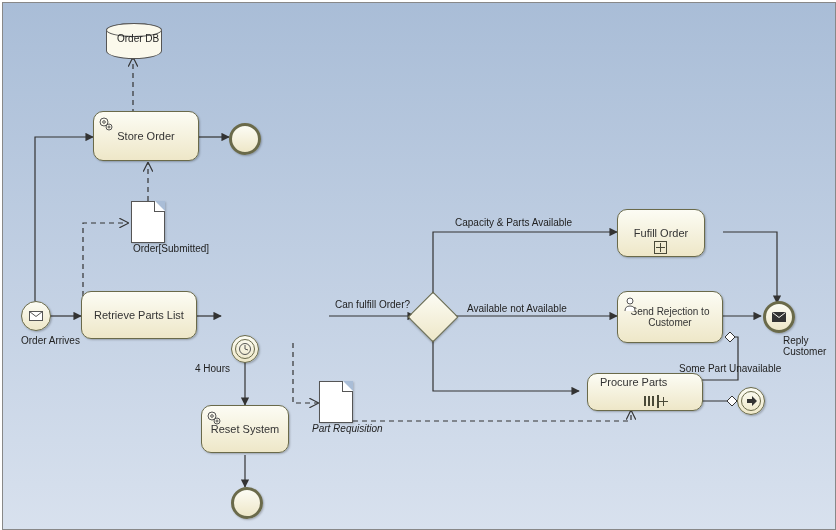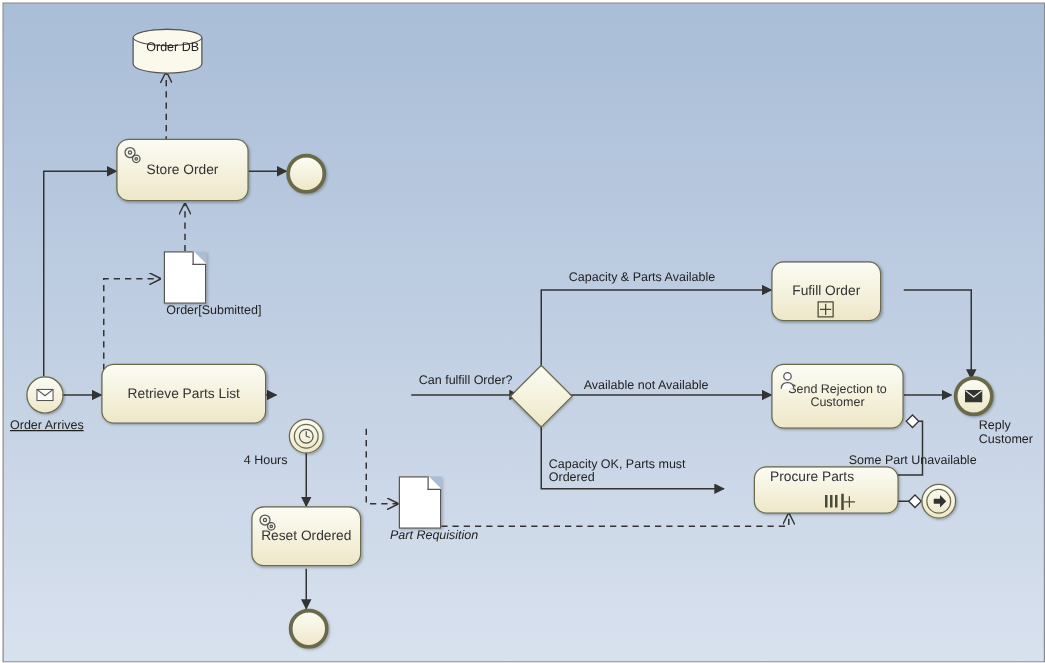--- a/index.html
+++ b/index.html
@@ -241,23 +241,23 @@
   </div>
 
   <div class="event end" style="left:226px; top:120px;"></div>
 
   <div class="event start" style="left:18px; top:298px;">
     <svg width="14" height="10">
         <rect x="0.5" y="0.5" width="13" height="9" fill="#fff" stroke="#555"></rect>
         <path d="M0.5 0.5 L7 5.5 L13.5 0.5" fill="none" stroke="#555"></path>
       </svg>
   </div>
-  <div class="small-text" style="left:5px; top:332px;text-decoration:underline;">Order Arrives</div>
-
-  <div class="task" style="left:78px; top:288px; width:132px; height:48px;">
+  <div class="small-text" style="left:18px; top:332px;">Order Arrives</div>
+
+  <div class="task" style="left:78px; top:288px; width:116px; height:48px;">
     <span class="label">Retrieve Parts List</span>
   </div>
 
   <div class="data-obj" style="left:128px; top:198px;"></div>
   <div class="small-text" style="left:130px; top:240px;">Order[Submitted]</div>
 
 
   <div class="event inter" style="left:228px; top:332px;">
     <svg width="14" height="14" style="z-index:2">
         <circle cx="7" cy="7" r="5.5" fill="none" stroke="#555"></circle>
@@ -270,56 +270,55 @@
     <div class="icon-tl">
       <svg viewBox="0 0 16 16">
           <g fill="none" stroke="#555" stroke-width="1">
             <circle cx="6" cy="6" r="4"></circle>
             <circle cx="6" cy="6" r="1.3"></circle>
             <circle cx="11" cy="11" r="3"></circle>
             <circle cx="11" cy="11" r="1"></circle>
           </g>
         </svg>
     </div>
-    <span class="label">Reset Ordered</span>
+    <span class="label">Reset System</span>
   </div>
 
   <div class="event end" style="left:228px; top:484px;"></div>
 
   <div class="data-obj" style="left:316px; top:378px;"></div>
   <div class="small-text" style="left:309px; top:420px;font-style:italic;">Part Requisition</div>
 
   <div class="gateway" style="left:412px; top:296px;">
     <div class="diamond"></div>
   </div>
   <div class="edge-label" style="left:332px; top:296px;">Can fulfill Order?</div>
 
   <div class="edge-label" style="left:452px; top:214px;">Capacity &amp; Parts Available</div>
   <div class="edge-label" style="left:464px; top:300px;">Available not Available</div>
-  <div class="edge-label" style="left:436px; top:363px; white-space:normal; width:130px;">Capacity OK, Parts must Ordered</div>
   <div class="edge-label" style="left:676px; top:360px;">Some Part Unavailable</div>
 
   <div class="task" style="left:614px; top:206px; width:88px; height:48px;">
     <span class="label">Fufill Order</span>
     <div class="icon-bc">
       <div class="plusbox"></div>
     </div>
   </div>
 
   <div class="task" style="left:614px; top:288px; width:106px; height:52px;">
     <div class="icon-tl">
       <svg viewBox="0 0 16 16">
           <circle cx="8" cy="5" r="3" fill="#fff" stroke="#555"></circle>
           <path d="M3 15 Q3 10 8 10 Q13 10 13 15" fill="#fff" stroke="#555"></path>
         </svg>
     </div>
     <span class="label" style="font-size:10px">Send Rejection to Customer</span>
   </div>
 
-  <div class="task" style="left:600px; top:370px; width:116px; height:38px; justify-content:flex-start; padding-left:12px; padding-top:2px; align-items:flex-start;">
+  <div class="task" style="left:584px; top:370px; width:116px; height:38px; justify-content:flex-start; padding-left:12px; padding-top:2px; align-items:flex-start;">
     <span class="label" style="text-align:left; width:100%;">Procure Parts</span>
     <div class="icon-bc" style="left:56px; transform:none; gap:3px;">
       <div class="mi-bars">
           <span></span>
           <span></span>
           <span></span>
         </div>
       <div class="plusbox"></div>
     </div>
   </div>

